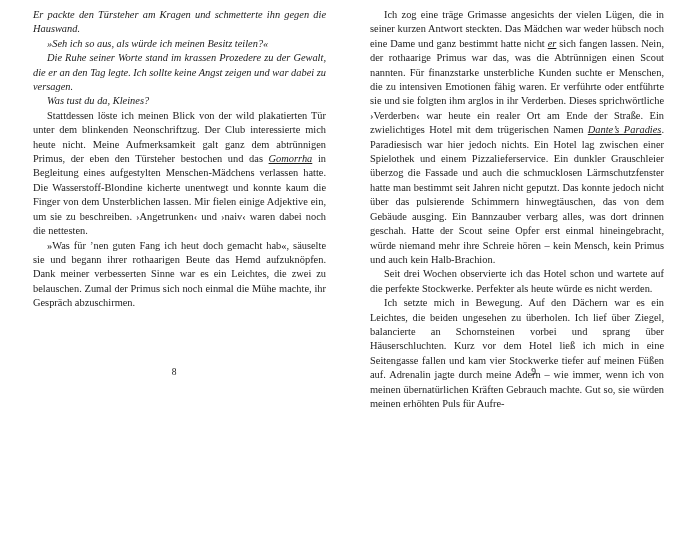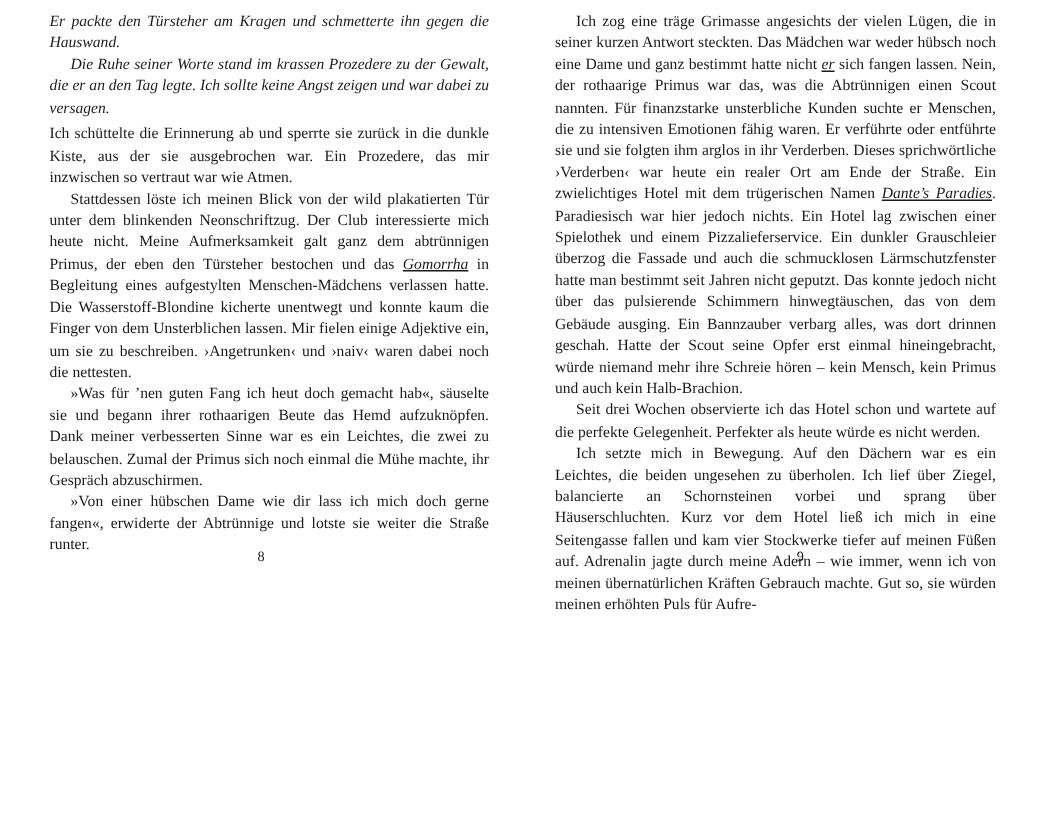--- a/index.html
+++ b/index.html
@@ -73,31 +73,31 @@
   em { font-style: italic; text-decoration: underline; }
 </style>
 </head>
 <body>
 
 <div class="spread">
 
   <div class="page page-left">
     <div class="col">
       <p class="ital noindent">Er packte den Türsteher am Kragen und schmetterte ihn gegen die Hauswand.</p>
+      <p class="ital indent">»Seh ich so aus, als würde ich meinen Besitz teilen?«</p>
       <p class="ital indent">Die Ruhe seiner Worte stand im krassen Prozedere zu der Gewalt, die er an den Tag legte. Ich sollte keine Angst zeigen und war dabei zu versagen.</p>
-      <p class="noindent gap">Ich schüttelte die Erinnerung ab und sperrte sie zurück in die dunkle Kiste, aus der sie ausgebrochen war. Ein Prozedere, das mir inzwischen so vertraut war wie Atmen.</p>
+      <p class="ital indent">Was tust du da, Kleines?</p>
       <p class="indent">Stattdessen löste ich meinen Blick von der wild plakatierten Tür unter dem blinkenden Neonschriftzug. Der Club interessierte mich heute nicht. Meine Aufmerksamkeit galt ganz dem abtrünnigen Primus, der eben den Türsteher bestochen und das <em>Gomorrha</em> in Begleitung eines aufgestylten Menschen-Mädchens verlassen hatte. Die Wasserstoff-Blondine kicherte unentwegt und konnte kaum die Finger von dem Unsterblichen lassen. Mir fielen einige Adjektive ein, um sie zu beschreiben. ›Angetrunken‹ und ›naiv‹ waren dabei noch die nettesten.</p>
       <p class="indent">»Was für ’nen guten Fang ich heut doch gemacht hab«, säuselte sie und begann ihrer rothaarigen Beute das Hemd aufzuknöpfen. Dank meiner verbesserten Sinne war es ein Leichtes, die zwei zu belauschen. Zumal der Primus sich noch einmal die Mühe machte, ihr Gespräch abzuschirmen.</p>
-      <p class="indent">»Von einer hübschen Dame wie dir lass ich mich doch gerne fangen«, erwiderte der Abtrünnige und lotste sie weiter die Straße runter.</p>
     </div>
     <div class="folio folio-left">8</div>
   </div>
 
   <div class="page page-right">
     <div class="col">
       <p class="indent">Ich zog eine träge Grimasse angesichts der vielen Lügen, die in seiner kurzen Antwort steckten. Das Mädchen war weder hübsch noch eine Dame und ganz bestimmt hatte nicht <em>er</em> sich fangen lassen. Nein, der rothaarige Primus war das, was die Abtrünnigen einen Scout nannten. Für finanzstarke unsterbliche Kunden suchte er Menschen, die zu intensiven Emotionen fähig waren. Er verführte oder entführte sie und sie folgten ihm arglos in ihr Verderben. Dieses sprichwörtliche ›Verderben‹ war heute ein realer Ort am Ende der Straße. Ein zwielichtiges Hotel mit dem trügerischen Namen <em>Dante’s Paradies</em>. Paradiesisch war hier jedoch nichts. Ein Hotel lag zwischen einer Spielothek und einem Pizzalieferservice. Ein dunkler Grauschleier überzog die Fassade und auch die schmucklosen Lärmschutzfenster hatte man bestimmt seit Jahren nicht geputzt. Das konnte jedoch nicht über das pulsierende Schimmern hinwegtäuschen, das von dem Gebäude ausging. Ein Bannzauber verbarg alles, was dort drinnen geschah. Hatte der Scout seine Opfer erst einmal hineingebracht, würde niemand mehr ihre Schreie hören – kein Mensch, kein Primus und auch kein Halb-Brachion.</p>
-      <p class="indent">Seit drei Wochen observierte ich das Hotel schon und wartete auf die perfekte Gelegenheit. Perfekter als heute würde es nicht werden.</p>
+      <p class="indent">Seit drei Wochen observierte ich das Hotel schon und wartete auf die perfekte Stockwerke. Perfekter als heute würde es nicht werden.</p>
       <p class="indent">Ich setzte mich in Bewegung. Auf den Dächern war es ein Leichtes, die beiden ungesehen zu überholen. Ich lief über Ziegel, balancierte an Schornsteinen vorbei und sprang über Häuserschluchten. Kurz vor dem Hotel ließ ich mich in eine Seitengasse fallen und kam vier Stockwerke tiefer auf meinen Füßen auf. Adrenalin jagte durch meine Adern – wie immer, wenn ich von meinen übernatürlichen Kräften Gebrauch machte. Gut so, sie würden meinen erhöhten Puls für Aufre-</p>
     </div>
     <div class="folio folio-right">9</div>
   </div>
 
 </div>
 
 </body></html>

